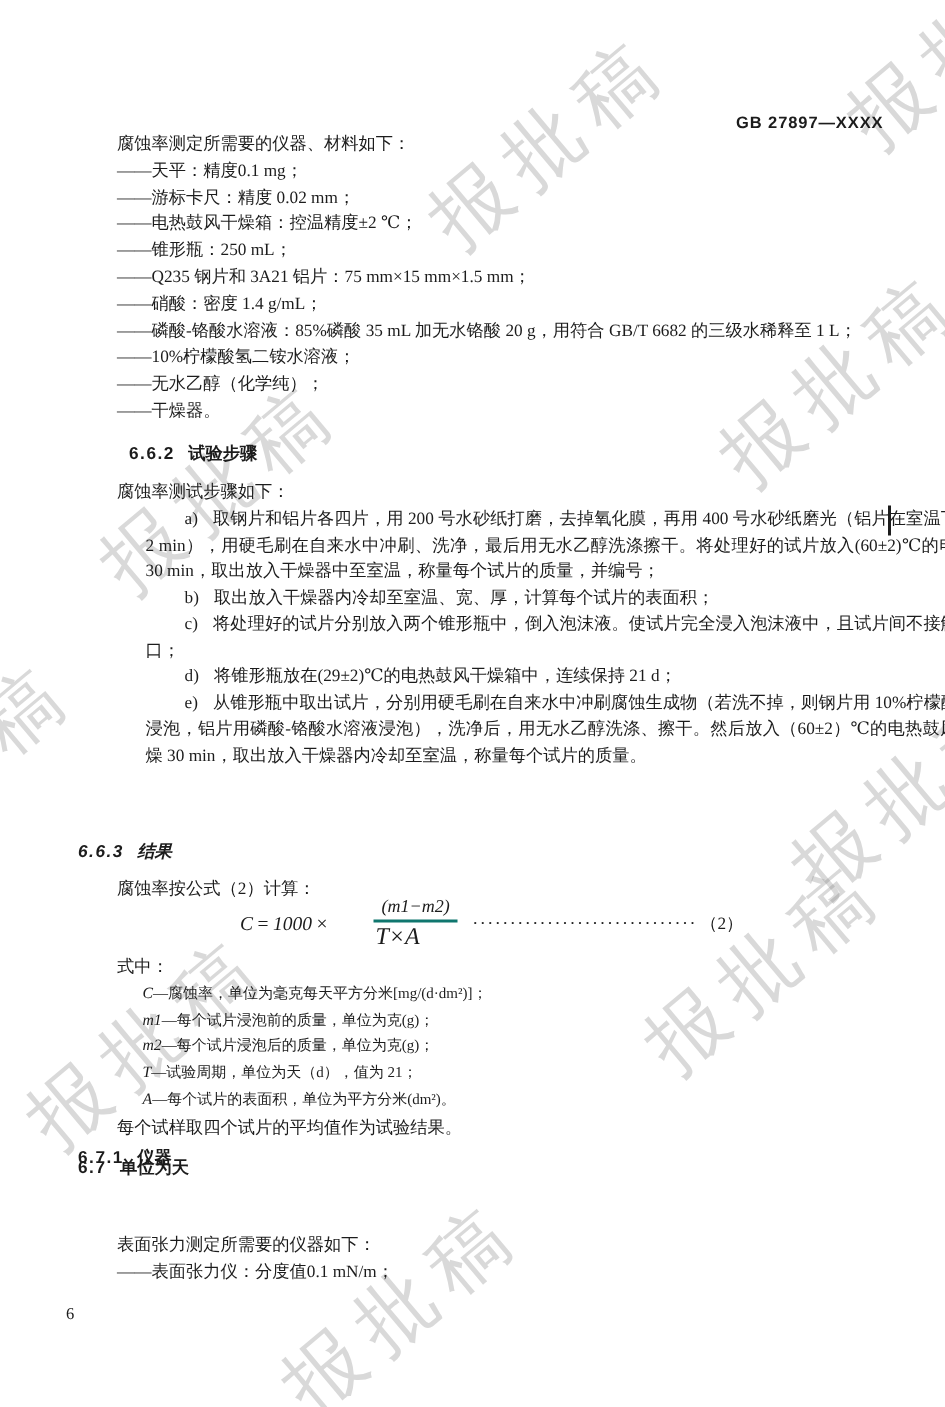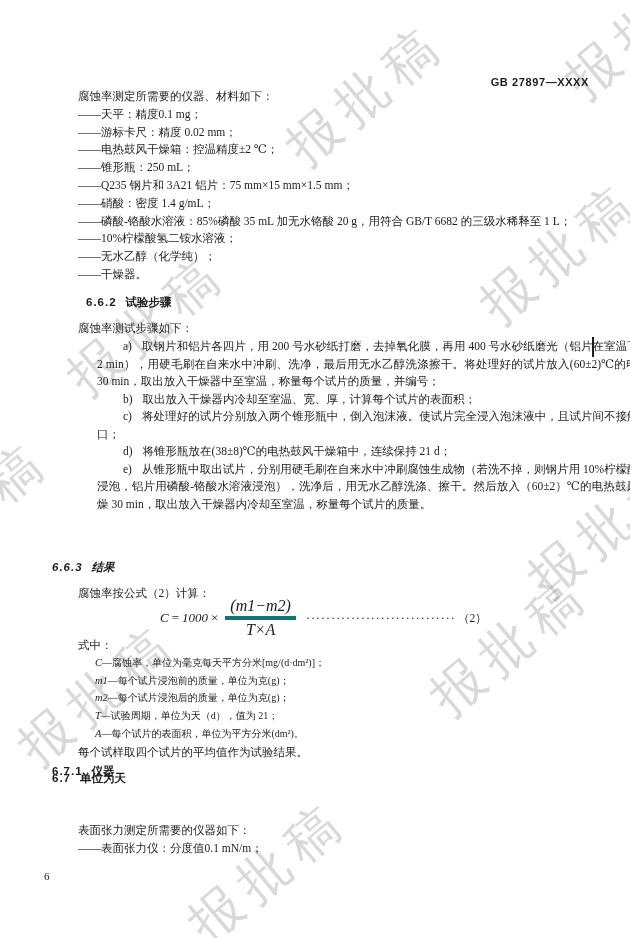--- a/index.html
+++ b/index.html
@@ -43,21 +43,21 @@
   .steps{top:338px;}
   .step{line-height:17.5px;padding-left:19px;text-indent:26px;text-align:justify;}
   .step-label{margin-right:10px;}
   .calc-intro{top:585px;}
   .formula-row{
     top:597px;left:160px;display:flex;align-items:center;
     font-size:13px;font-style:italic;
   }
   .formula-row .gap{margin:0 3px;font-style:normal;}
   .frac{display:inline-block;text-align:center;vertical-align:middle;margin:0 4px;}
-  .frac .num{display:block;padding:0 5px 1px 5px;border-bottom:4px solid #0f766e;font-size:16px;}
+  .frac .num{display:block;padding:0 5px 1px 5px;border-bottom:2px solid #0f766e;font-size:12px;margin-left:24px;}
   .frac .den{display:block;padding-top:1px;font-size:16px;}
   .dots{
     display:inline-block;width:148px;overflow:hidden;white-space:nowrap;
     font-style:normal;font-size:12px;letter-spacing:1px;margin-left:6px;color:#222;
   }
   .eqnum{font-style:normal;margin-left:4px;font-size:11.5px;}
   .where{top:637px;}
   .defs{top:654px;}
   .def{line-height:17.7px;padding-left:17px;font-size:10px;}
   .def .sym{font-style:italic;font-size:10.5px;}
@@ -100,21 +100,21 @@
 <div class="abs content heading h662">
   <span class="h-num">6.6.2</span><span>试验步骤</span>
 </div>
 
 <div class="abs content block body-col steps-intro line">腐蚀率测试步骤如下：</div>
 
 <div class="abs content block body-col steps">
   <div class="step"><span class="step-label">a)</span><span>取钢片和铝片各四片，用 200 号水砂纸打磨，去掉氧化膜，再用 400 号水砂纸磨光（铝片在室温下放入硝酸中泡 2 min），用硬毛刷在自来水中冲刷、洗净，最后用无水乙醇洗涤擦干。将处理好的试片放入(60±2)℃的电热鼓风干燥箱 30 min，取出放入干燥器中至室温，称量每个试片的质量，并编号；</span></div>
   <div class="step"><span class="step-label">b)</span><span>取出放入干燥器内冷却至室温、宽、厚，计算每个试片的表面积；</span></div>
   <div class="step"><span class="step-label">c)</span><span>将处理好的试片分别放入两个锥形瓶中，倒入泡沫液。使试片完全浸入泡沫液中，且试片间不接触，然后密封瓶口；</span></div>
-  <div class="step"><span class="step-label">d)</span><span>将锥形瓶放在(38±8)℃的电热鼓风干燥箱中，连续保持 21 d；</span></div>
+  <div class="step"><span class="step-label">d)</span><span>将锥形瓶放在(29±2)℃的电热鼓风干燥箱中，连续保持 21 d；</span></div>
   <div class="step"><span class="step-label">e)</span><span>从锥形瓶中取出试片，分别用硬毛刷在自来水中冲刷腐蚀生成物（若洗不掉，则钢片用 10%柠檬酸氢二铵水溶液浸泡，铝片用磷酸-铬酸水溶液浸泡），洗净后，用无水乙醇洗涤、擦干。然后放入（60±2）℃的电热鼓风干燥箱中，干燥 30 min，取出放入干燥器内冷却至室温，称量每个试片的质量。</span></div>
 </div>
 
 <div class="abs content change-bar"></div>
 
 <div class="abs content heading h663">
   <span class="h-num">6.6.3</span><span>结果</span>
 </div>
 
 <div class="abs content block body-col calc-intro line">腐蚀率按公式（2）计算：</div>

